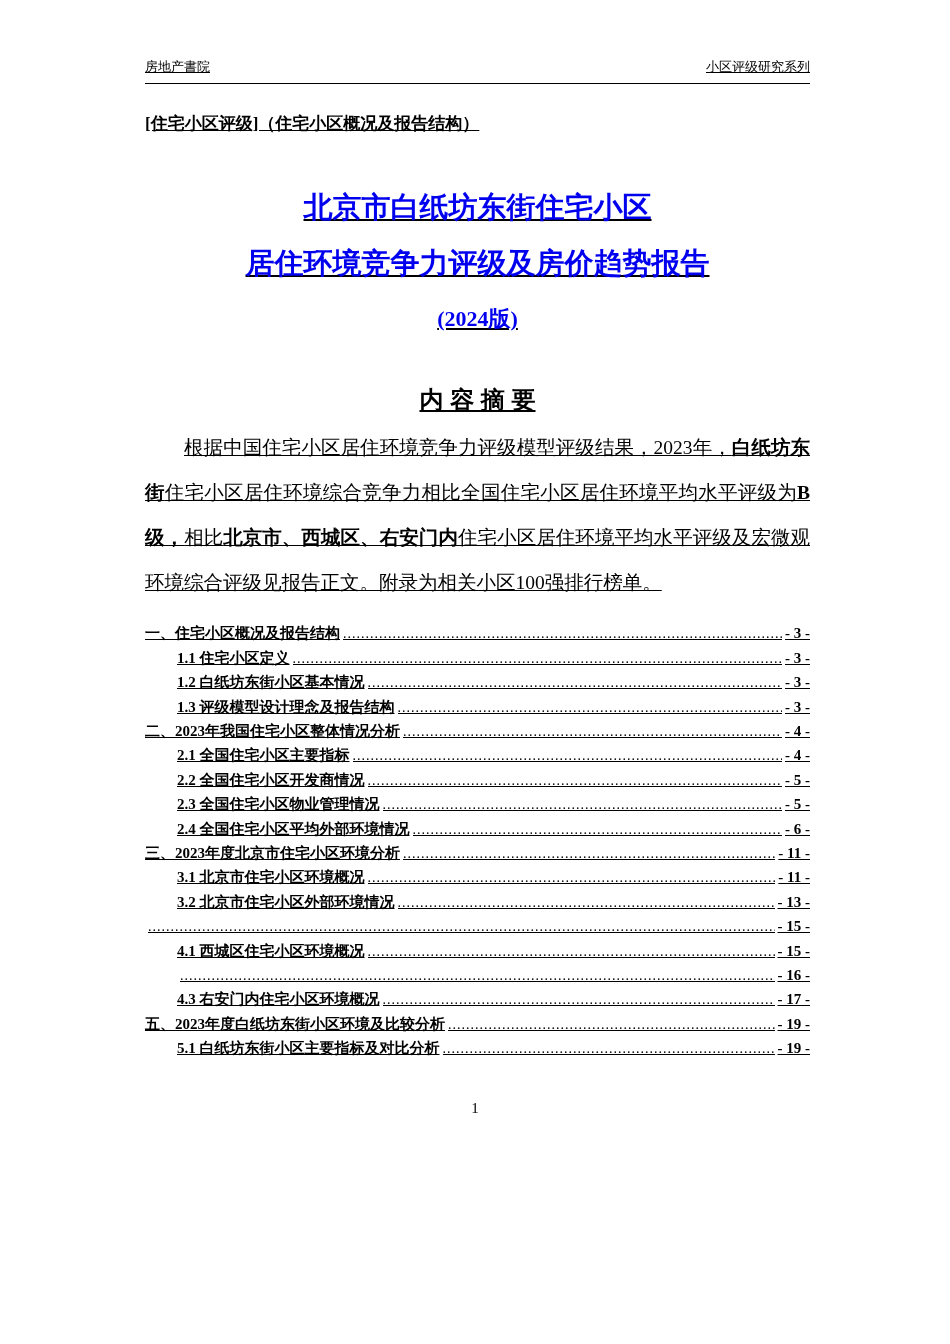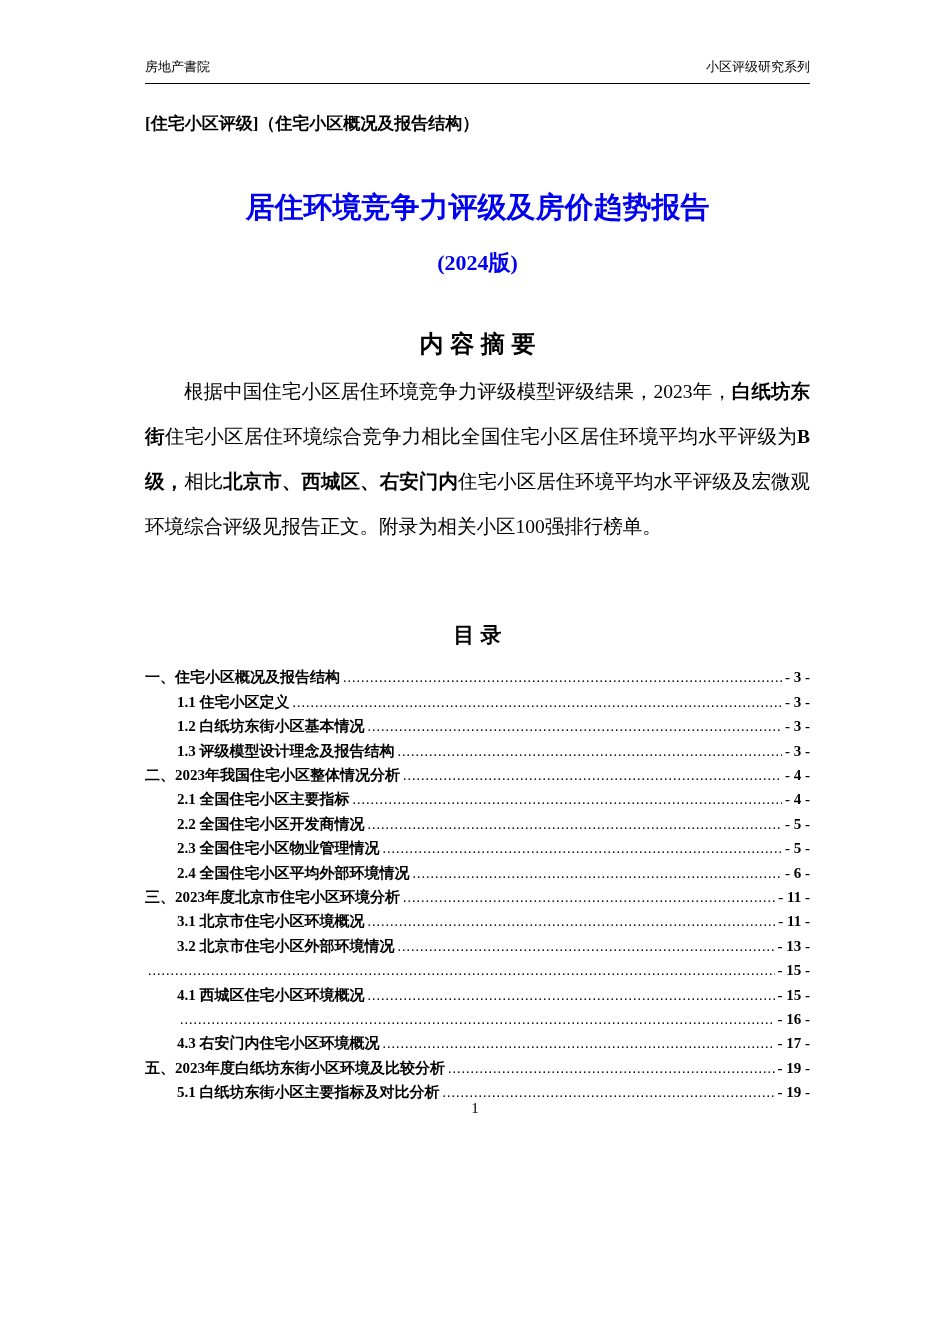--- a/index.html
+++ b/index.html
@@ -8,20 +8,21 @@
     width: 950px; height: 1344px;
     font-family: "Liberation Serif", "DejaVu Serif", serif;
     color: #000000;
     position: relative;
     overflow: hidden;
   }
   .page {
     width: 950px; height: 1167px;
     padding: 58px 140px 0 145px;
     position: relative;
+    text-decoration: underline;
   }
   
   .header {
     display: flex; justify-content: space-between; align-items: flex-end;
     font-size: 13px;
     padding-bottom: 7px;
     border-bottom: 1.5px solid #000;
   }
   
   .doc-type {
@@ -107,29 +108,29 @@
 <div class="page">
 
   <div class="header">
     <span>房地产書院</span>
     <span>小区评级研究系列</span>
   </div>
 
   <div class="doc-type">[住宅小区评级]（住宅小区概况及报告结构）</div>
 
   <div class="title-block">
+    <div class="title-line">北京市白纸坊东街住宅小区</div>
     <div class="title-line">居住环境竞争力评级及房价趋势报告</div>
     <div class="title-edition">(2024版)</div>
   </div>
 
   <div class="summary-heading">内 容 摘 要</div>
 
   <p class="summary-para"><span>根据中国住宅小区居住环境竞争力评级模型评级结果，2023年，</span><span class="b">白纸坊东街</span><span>住宅小区居住环境综合竞争力相比全国住宅小区居住环境平均水平评级为</span><span class="b">B级，</span><span>相比</span><span class="b">北京市、西城区、右安门内</span><span>住宅小区居住环境平均水平评级及宏微观环境综合评级见报告正文。附录为相关小区100强排行榜单。</span></p>
 
-  <div class="toc-heading">目 录</div>
 
   <div class="toc-list">
 
     <div class="toc-row lvl1">
       <span class="toc-title">一、住宅小区概况及报告结构</span>
       <span class="toc-leader"></span>
       <span class="toc-page">- 3 -</span>
     </div>
     <div class="toc-row lvl2">
       <span class="toc-title">1.1 住宅小区定义</span>

